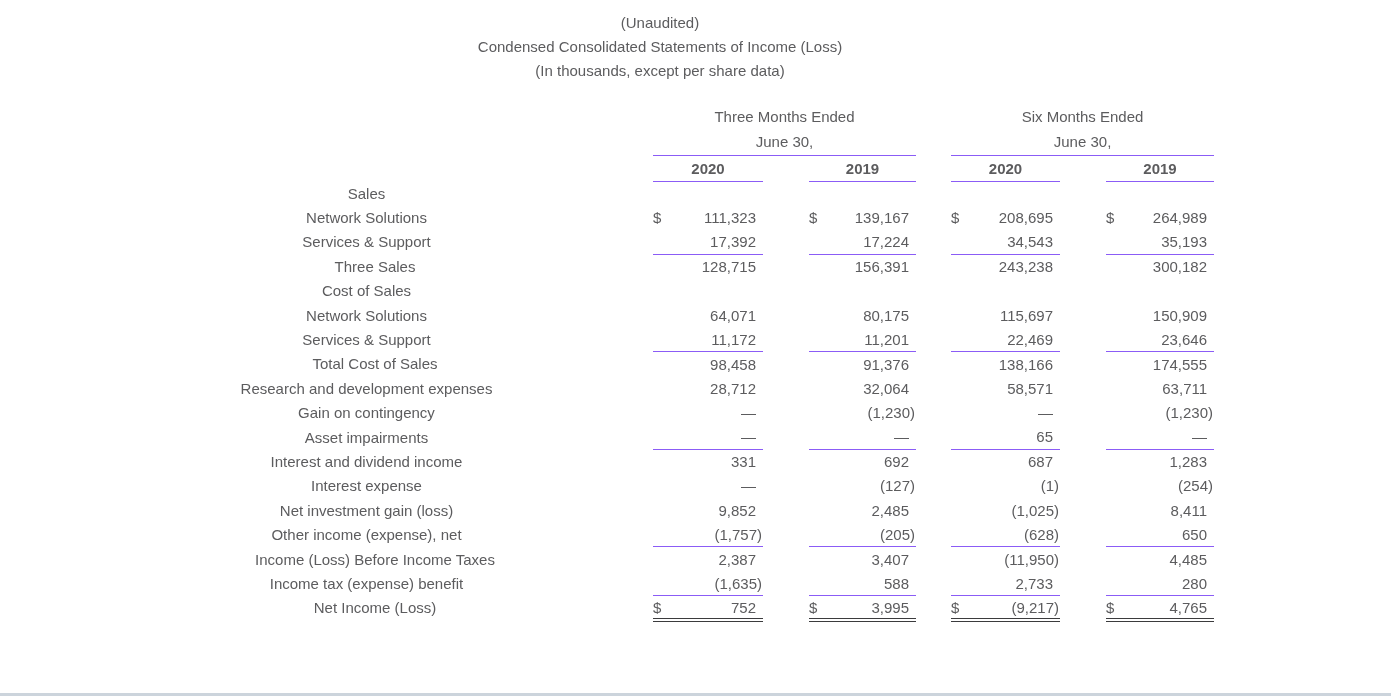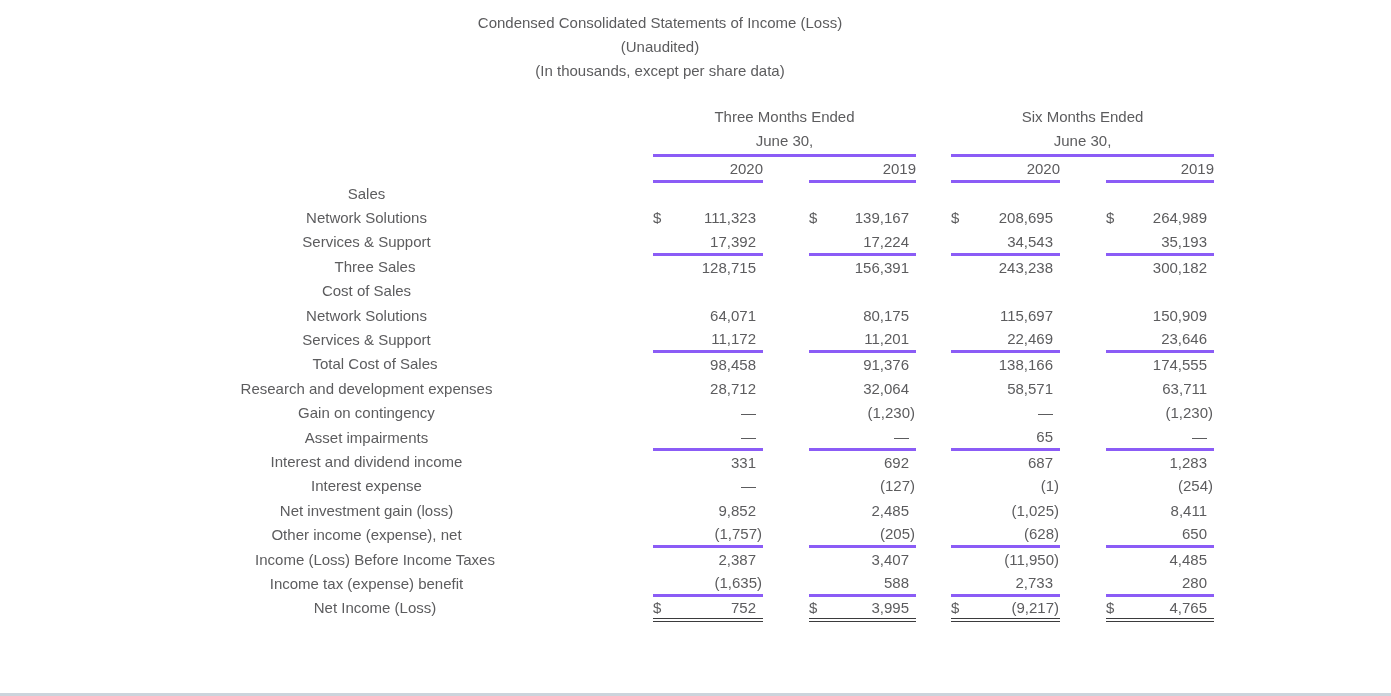--- a/index.html
+++ b/index.html
@@ -12,36 +12,36 @@
   table.fin{
     border-collapse:collapse;table-layout:fixed;width:1134px;
     margin:21px 0 0 80px;
   }
   td{padding:0;vertical-align:middle;white-space:nowrap;font-size:15px;color:#5c5c5e;}
   tr.h1{height:24px;}
   tr.h2{height:27px;}
   tr.h3{height:26px;}
   tr.body-row{height:24.4px;}
   td.ph{text-align:center;}
-  td.yh{text-align:right;}
+  td.yh{text-align:center;font-weight:bold;}
   td.lbl{text-align:center;}
   td.lbl.ind{padding-left:17px;}
   td.d{text-align:left;}
   td.v{text-align:right;padding-right:7px;}
   td.v.neg{padding-right:1px;}
-  .ru{border-bottom:3px solid #8b5cf6;margin-top:6px;}
+  .ru{border-bottom:1px solid #8b5cf6;margin-top:6px;}
   .rd{border-bottom:4px double #3b3b3d;}
   .bottom-edge{position:absolute;left:0;right:0;bottom:0;height:3px;background:#ccd4dc;}
 </style>
 </head>
 <body>
 
 <div class="title-block">
+  <div class="title-line">(Unaudited)</div>
   <div class="title-line">Condensed Consolidated Statements of Income (Loss)</div>
-  <div class="title-line">(Unaudited)</div>
   <div class="title-line">(In thousands, except per share data)</div>
 </div>
 
 <table class="fin">
   <colgroup>
     <col style="width:573px">
     <col style="width:27px">
       <col style="width:83px">
     <col style="width:46px">
     <col style="width:27px">

